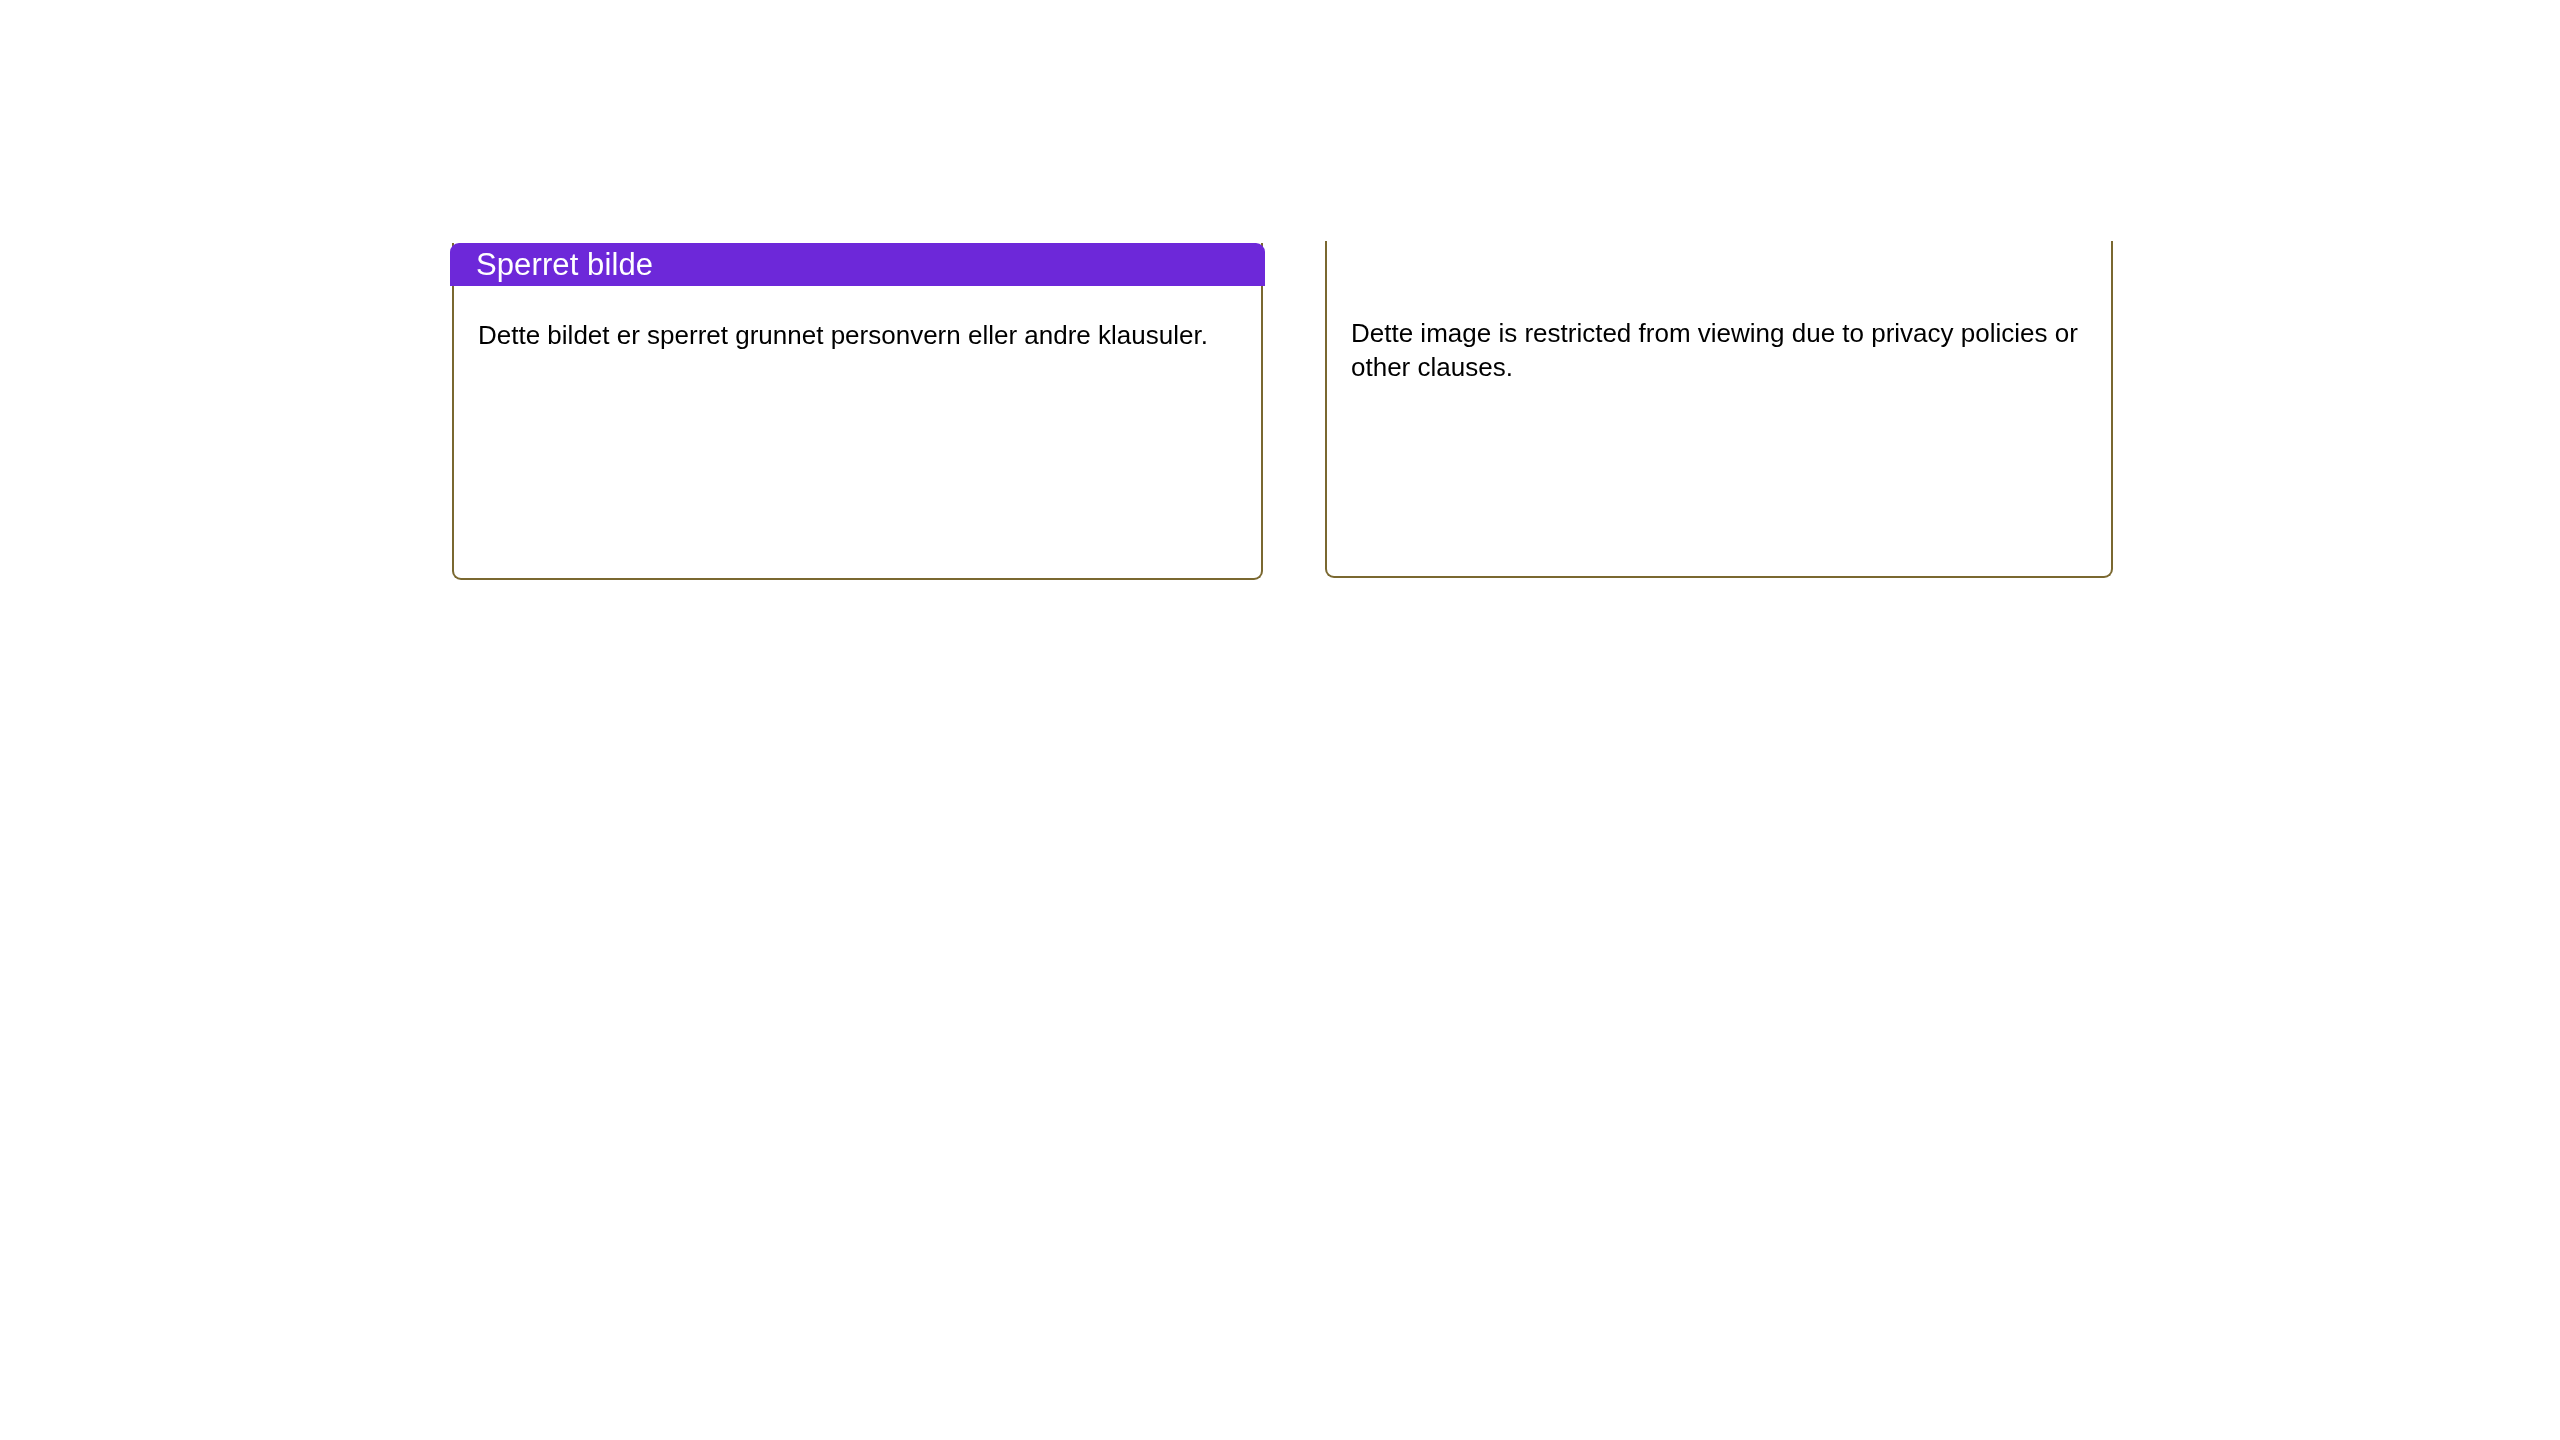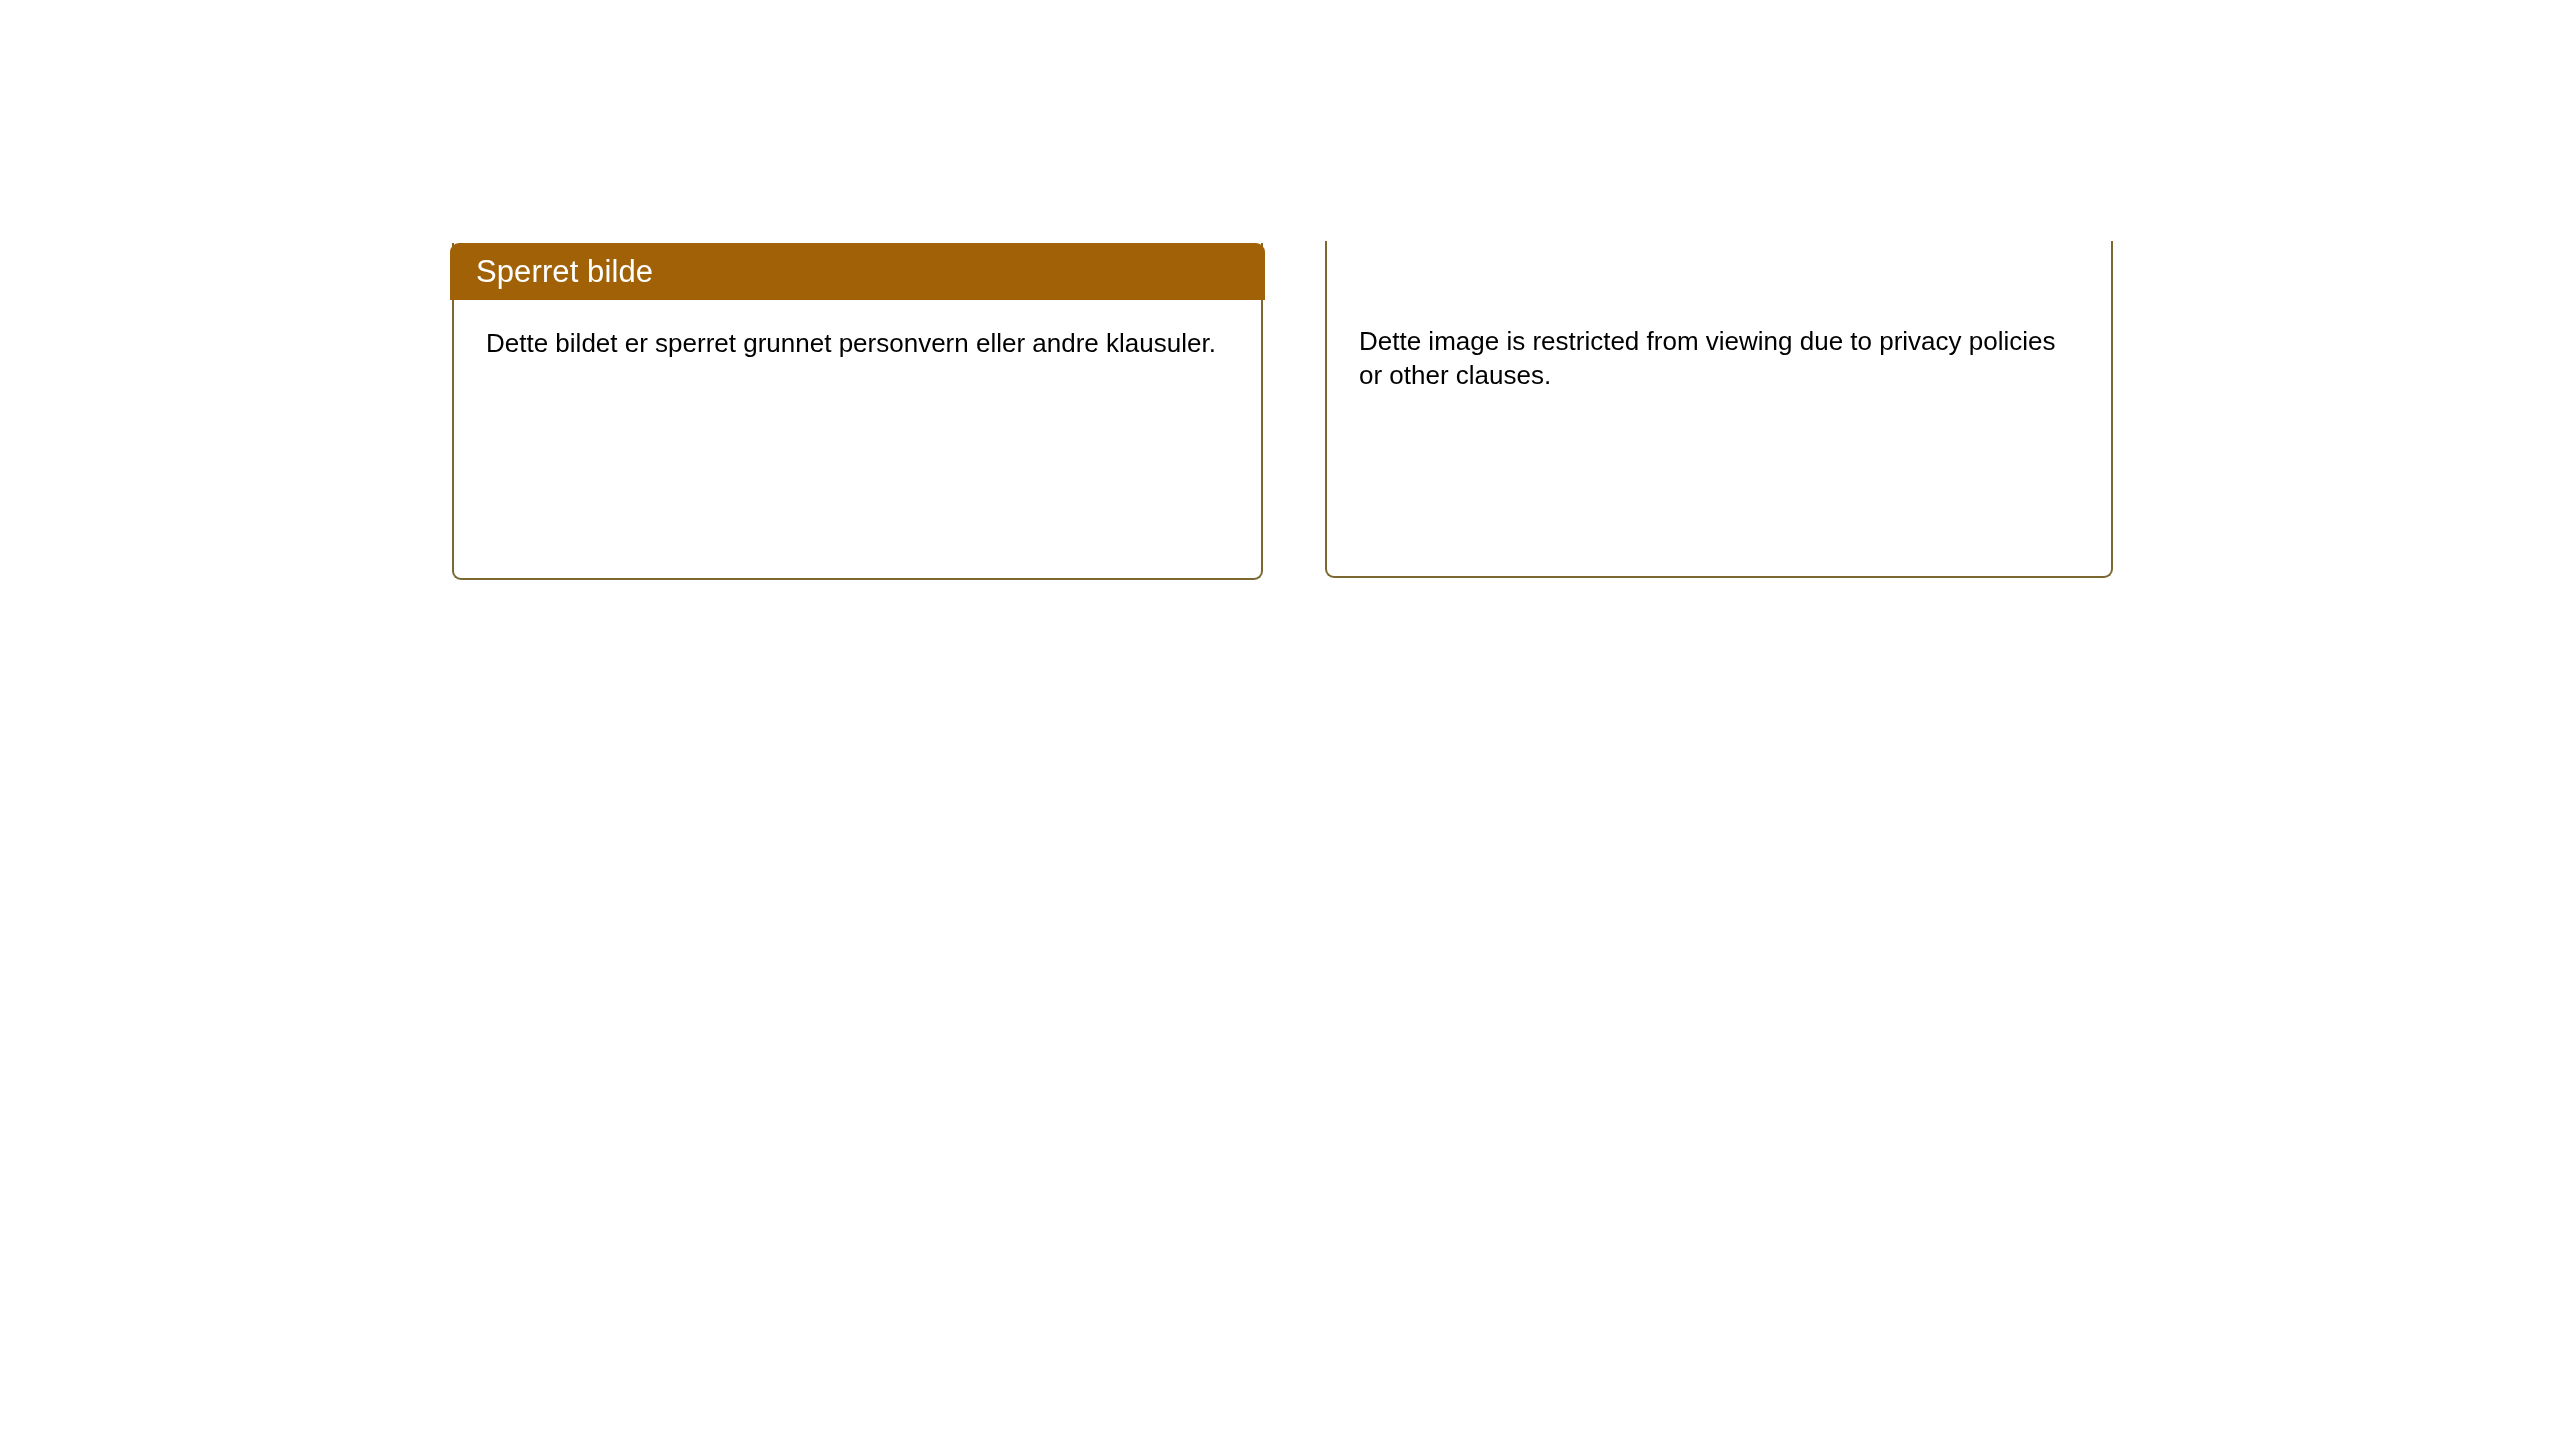--- a/index.html
+++ b/index.html
@@ -26,22 +26,22 @@
   .notice-card {
     position: absolute;
     box-sizing: border-box;
   }
 
   .card-header {
     position: absolute;
     left: -2px;
     top: 0;
     right: -2px;
-    height: 57px;
-    background: #a16207;
+    height: 43px;
+    background: #6d28d9;
     border-top-left-radius: 9px;
     border-top-right-radius: 9px;
     box-sizing: border-box;
     overflow: hidden;
   }
 
   .card-title {
     position: absolute;
     left: 26px;
     top: 50%;
@@ -72,21 +72,21 @@
     left: 24px;
     right: 18px;
     top: 75px;
     color: #000000;
     font-size: 26px;
     line-height: 34px;
     font-weight: 400;
   }
 
   .card-text p {
-    margin: 8px;
+    margin: 0;
   }
 
   .card-text p.spaced {
     margin-top: 34px;
   }
 
   
   #card-no {
     left: 452px;
     top: 243px;

